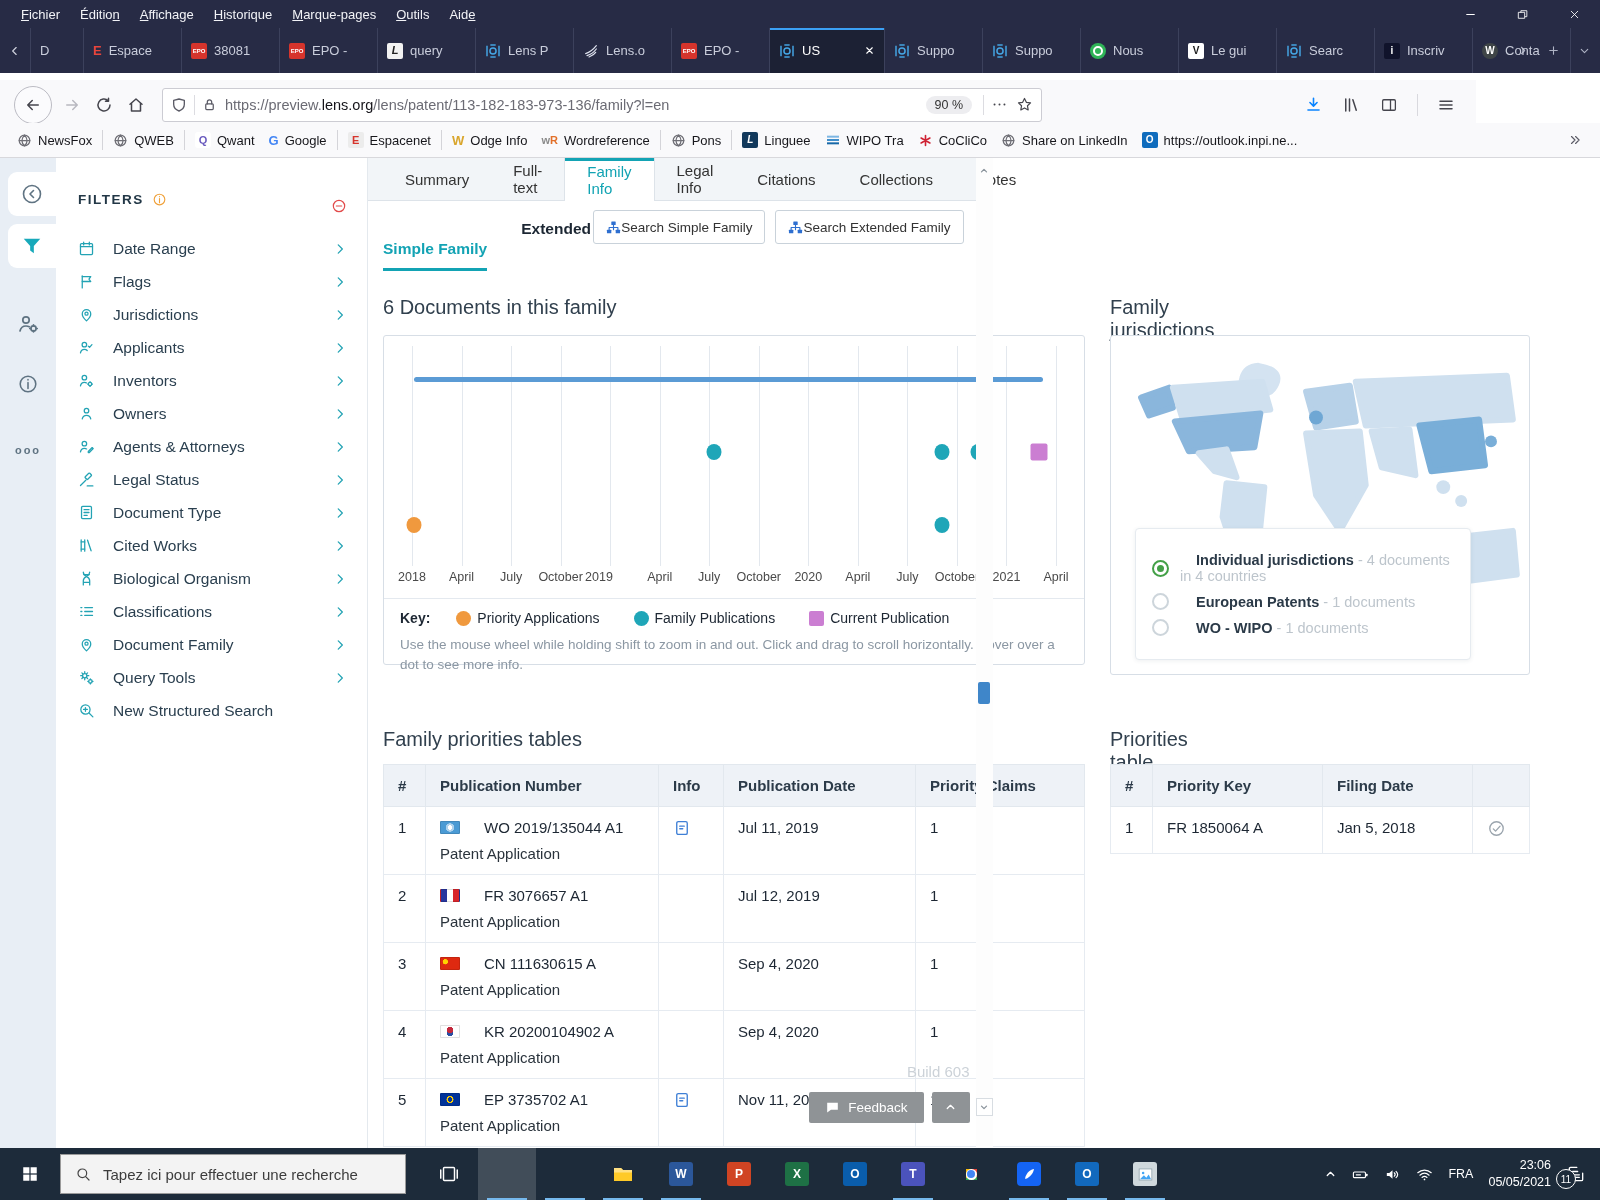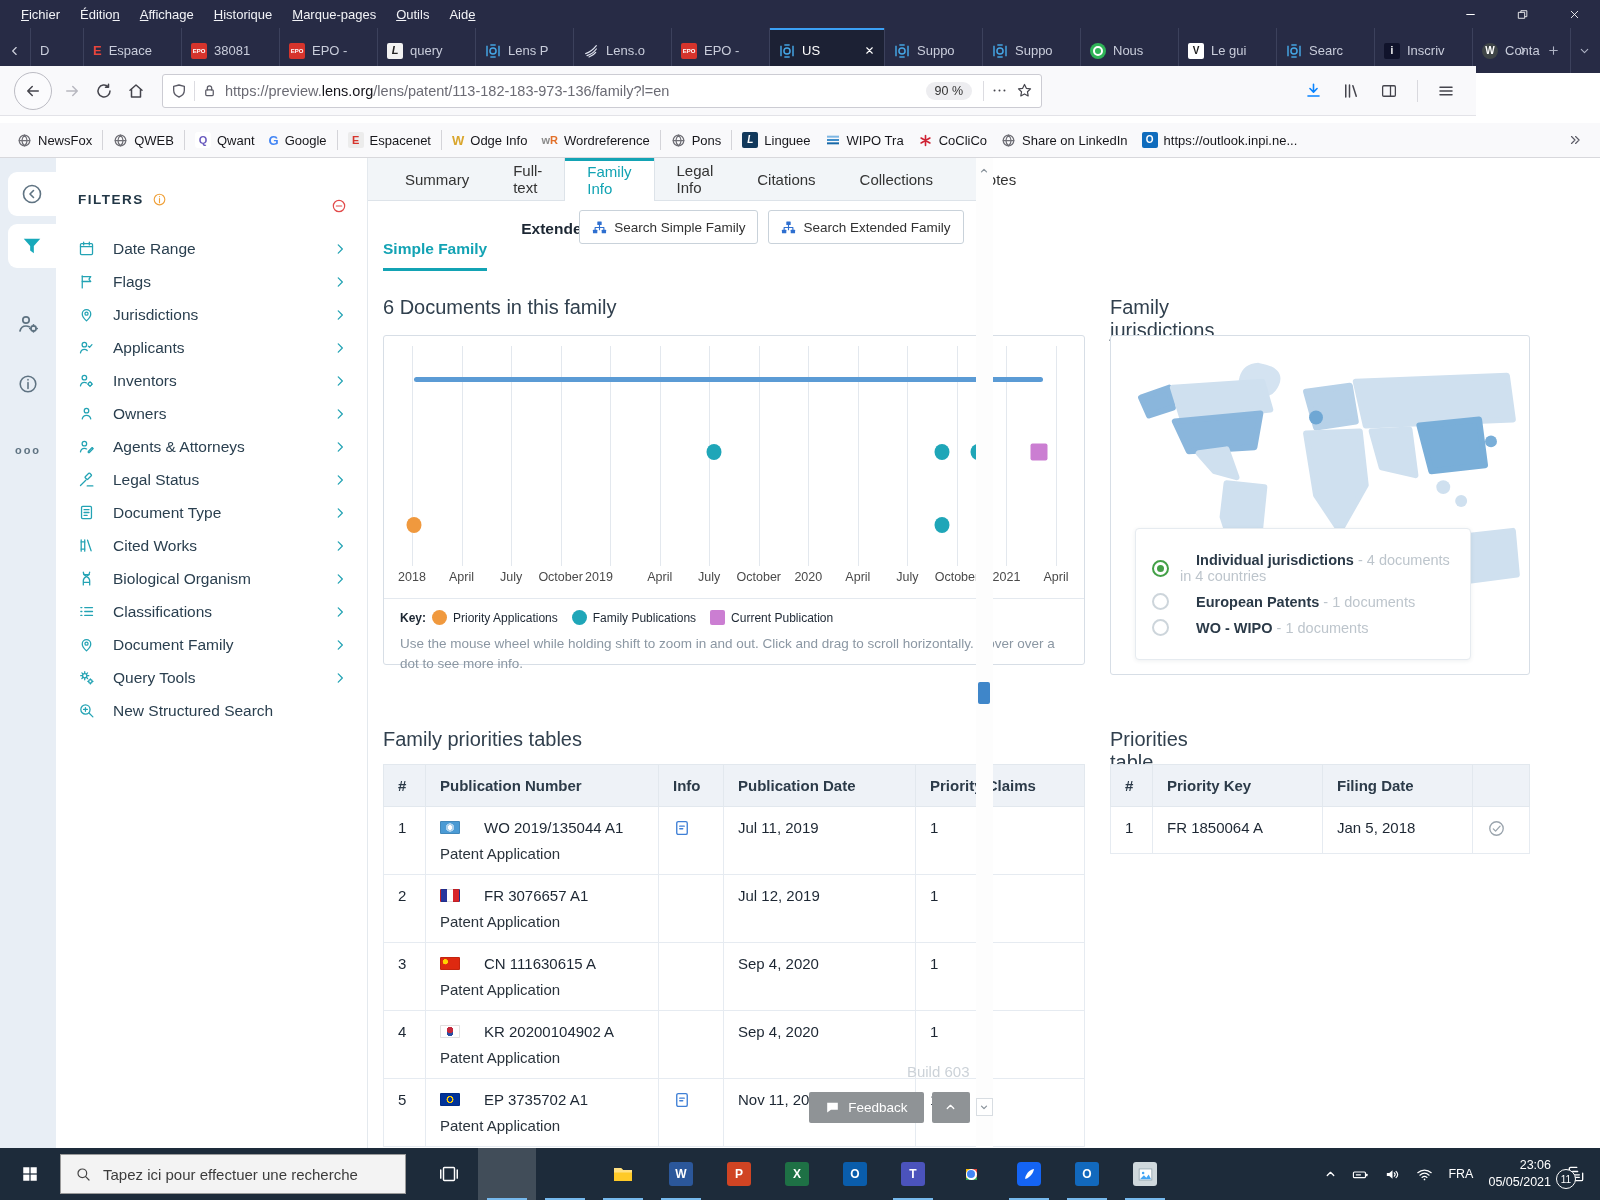--- a/index.html
+++ b/index.html
@@ -19,21 +19,21 @@
   .tabscroll{width:30px;display:flex;align-items:center;justify-content:center;color:#cfd2dd;font-size:14px;border-right:1px solid #3c415c;}
   .tabs{display:flex;flex:1;min-width:0;}
   .btab{display:flex;align-items:center;gap:7px;padding:0 9px;border-right:1px solid #3c415c;color:#c9cddb;font-size:13px;flex:0 0 79px;min-width:0;position:relative;overflow:hidden;}
   .btab .t{white-space:nowrap;overflow:hidden;flex:1;}
   .btab.first{flex:0 0 34px;}
   .btab.active{background:#1c2134;color:#fff;flex:0 0 96px;}
   .btab.active::before{content:'';position:absolute;left:0;top:0;right:0;height:2px;background:#3ba0f4;}
   .btab .closex{font-size:12px;color:#fff;}
   .tabctl{display:flex;align-items:center;color:#aeb3c4;}
   .tabctl .tcb{width:31px;height:100%;display:flex;align-items:center;justify-content:center;font-size:13px;}
-  .navbar{position:absolute;left:0;top:66px;width:1476px;height:50px;background:#f9f9fb;border-bottom:1px solid #e3e3e8;display:flex;align-items:center;padding:0 14px;box-sizing:border-box;color:#45454d;}
+  .navbar{position:absolute;left:0;top:80px;width:1476px;height:50px;background:#f9f9fb;border-bottom:1px solid #e3e3e8;display:flex;align-items:center;padding:0 14px;box-sizing:border-box;color:#45454d;}
   .navbtn{width:32px;height:32px;display:flex;align-items:center;justify-content:center;font-size:17px;}
   .backcirc{width:36px;height:36px;border:1px solid #bcbcc4;border-radius:50%;background:#fbfbfd;display:flex;align-items:center;justify-content:center;margin-right:4px;}
   .fwd{color:#b8b8c0;}
   .urlbar{width:880px;height:34px;background:#fff;border:1px solid #ccccd3;border-radius:3px;margin-left:10px;display:flex;align-items:center;padding:0 8px;box-sizing:border-box;}
   .urlbar .sep{width:1px;height:20px;background:#dcdce1;margin:0 7px;}
   .urltext{font-size:14.5px;color:#6b6b74;white-space:nowrap;overflow:hidden;flex:1;}
   .urltext b{color:#15141a;font-weight:normal;}
   .zoombadge{background:#ededf0;border-radius:10px;padding:2px 9px;font-size:12.5px;color:#333;margin:0 4px;}
   .nav-right{margin-left:auto;display:flex;align-items:center;gap:6px;}
   .nav-right .vsep{width:1px;height:22px;background:#d9d9de;margin:0 6px;}
@@ -67,34 +67,34 @@
   
   .tabstrip{position:absolute;left:0;top:0;right:0;height:42px;background:#f2f5f8;border-bottom:1px solid #dde3e9;display:flex;align-items:stretch;padding-left:15px;}
   .mtab{display:flex;align-items:center;padding:0 22px;font-size:15px;color:#333;position:relative;}
   .mtab.active{background:#fff;color:#11a3b3;border-left:1px solid #dde3e9;border-right:1px solid #dde3e9;margin-bottom:-1px;}
   .mtab.active::before{content:'';position:absolute;top:0;left:0;right:0;height:3px;background:#13a3b4;}
   .subtabs{position:absolute;left:15px;top:62px;display:flex;gap:34px;}
   .stab{font-size:15.5px;font-weight:bold;color:#1c2733;padding-bottom:13px;position:relative;}
   .stab.active{color:#13a3b4;margin-top:20px;}
   .stab.active::after{content:'';position:absolute;left:0;right:0;bottom:0;height:3px;background:#13a3b4;}
   .fam-buttons{position:absolute;right:12px;top:52px;display:flex;gap:10px;}
-  .fbtn{display:flex;align-items:center;gap:7px;height:32px;padding:0 12px;border:1px solid #c9d2da;border-radius:3px;background:#fff;font-size:13.5px;color:#333;}
+  .fbtn{display:flex;align-items:center;height:32px;padding:0 12px;border:1px solid #c9d2da;border-radius:3px;background:#fff;font-size:13.5px;color:#333;}
   .fbtn .ti{color:#2e6fd0;font-size:15px;display:flex;}
   .h2{position:absolute;font-size:20px;font-weight:normal;color:#31404e;}
 
   
   .panel{position:absolute;border:1px solid #d7dee6;border-radius:3px;background:#fff;box-sizing:border-box;}
   .plotwrap{position:relative;height:220px;margin:10px 12px 0;}
   .gridline{position:absolute;top:0;bottom:0;width:1px;background:#e3e8ee;}
   .axislabels{position:relative;height:24px;margin:0 12px;}
   .axislabels span{position:absolute;top:4px;transform:translateX(-50%);font-size:12.5px;color:#4a4a4a;white-space:nowrap;}
   .spanline{position:absolute;height:5px;border-radius:3px;}
   .cpoint{position:absolute;transform:translate(-50%,-50%);}
   .keybox{border-top:1px solid #e4e9ef;padding:11px 16px 12px;margin-top:8px;}
-  .keyline{display:flex;align-items:center;gap:4px;font-size:12px;color:#1d2733;}
+  .keyline{display:flex;align-items:center;gap:24px;font-size:14px;color:#1d2733;}
   .keyline b{margin-right:2px;}
   .sw{display:inline-block;width:15px;height:15px;border-radius:50%;}
   .sw.square{border-radius:2px;}
   .keyitem{display:flex;align-items:center;gap:6px;margin-right:10px;}
   .chartnote{margin-top:9px;font-size:13.5px;color:#8b97a3;line-height:1.45;}
 
   
   .mapsvg{position:absolute;inset:0;width:100%;height:100%;}
   .juris-card{position:absolute;left:24px;bottom:14px;width:336px;background:#fff;border:1px solid #e6ebf0;border-radius:4px;box-shadow:0 1px 4px rgba(40,60,80,.08);padding:14px 16px;box-sizing:border-box;}
   .jopt{display:flex;align-items:center;gap:11px;margin:9px 0;font-size:14.5px;}

